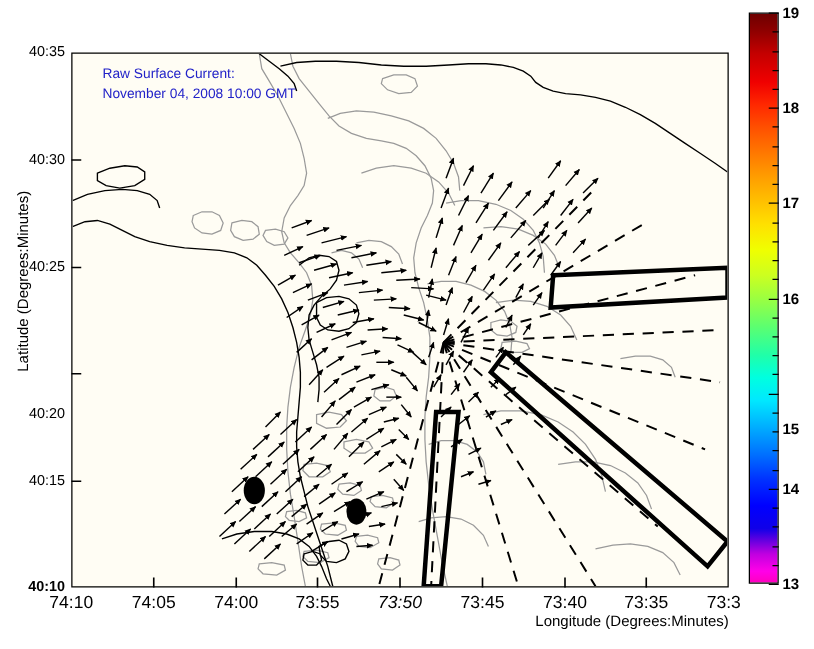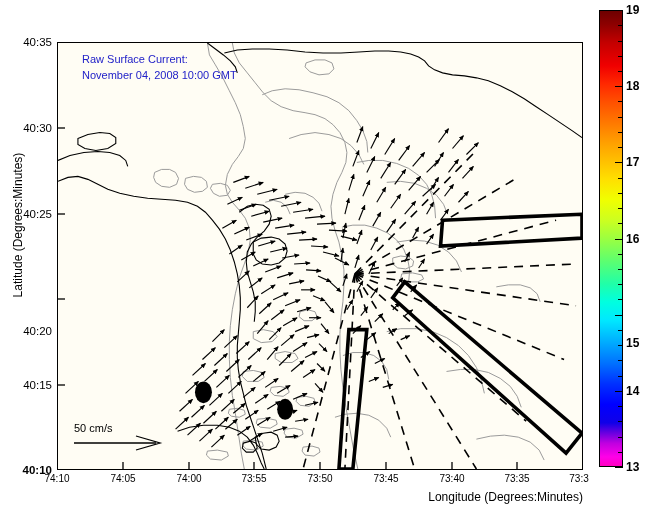--- a/index.html
+++ b/index.html
@@ -81,21 +81,21 @@
     margin-bottom: 1px;
     padding-left: 4px;
   }
 
   
   .xticks, .yticks {
     position: absolute;
   }
   .xtick {
     position: absolute;
-    font-size: 10px;
+    font-size: 14px;
     color: #000;
     transform: translateX(-50%);
     white-space: nowrap;
   }
   .ytick {
     position: absolute;
     font-size: 11.5px;
     color: #000;
     transform: translateY(-50%);
     text-align: right;
@@ -492,27 +492,20 @@
           <path d="M332,292 L340,287"></path>
         <path d="M344,298 L353,294"></path>
       </g>
     </svg>
 
     <div class="annot">
       <div>Raw Surface Current:</div>
       <div>November 04, 2008 10:00 GMT</div>
     </div>
 
-    <div class="scalebar">
-      <div class="scalebar-label">50 cm/s</div>
-      <svg width="110" height="16" viewBox="0 0 110 16">
-        <line x1="4" y1="8" x2="86" y2="8" stroke="#000" stroke-width="1.3"></line>
-        <path d="M66,1 L90,8 L66,15" fill="none" stroke="#000" stroke-width="1.3"></path>
-      </svg>
-    </div>
   </div>
 
   <div class="yticks">
     <div class="ytick" style="top:42px;  width:52px; left:0;">40:35</div>
     <div class="ytick" style="top:128px; width:52px; left:0;">40:30</div>
     <div class="ytick" style="top:214px; width:52px; left:0;">40:25</div>
     <div class="ytick" style="top:299px; width:52px; left:0;margin-top:32px;">40:20</div>
     <div class="ytick" style="top:385px; width:52px; left:0;">40:15</div>
     <div class="ytick" style="top:470px; width:52px; left:0;font-weight:bold;">40:10</div>
   </div>
@@ -536,21 +529,21 @@
       <line x1="395" y1="11" x2="395" y2="3"></line>
       <line x1="460" y1="11" x2="460" y2="3"></line>
     </g>
   </svg>
 
   <div class="xticks" style="left:57px; top:473px; width:527px;">
     <div class="xtick" style="left:0px;">74:10</div>
     <div class="xtick" style="left:66px;">74:05</div>
     <div class="xtick" style="left:132px;">74:00</div>
     <div class="xtick" style="left:197px;">73:55</div>
-    <div class="xtick" style="left:263px;">73:50</div>
+    <div class="xtick" style="left:263px;font-style:italic;">73:50</div>
     <div class="xtick" style="left:329px;">73:45</div>
     <div class="xtick" style="left:395px;">73:40</div>
     <div class="xtick" style="left:460px;">73:35</div>
     <div class="xtick" style="left:522px;">73:3</div>
   </div>
 
   <div class="xlabel">Longitude (Degrees:Minutes)</div>
   <div class="ylabel">Latitude (Degrees:Minutes)</div>
 
   <div class="cbar-wrap">

